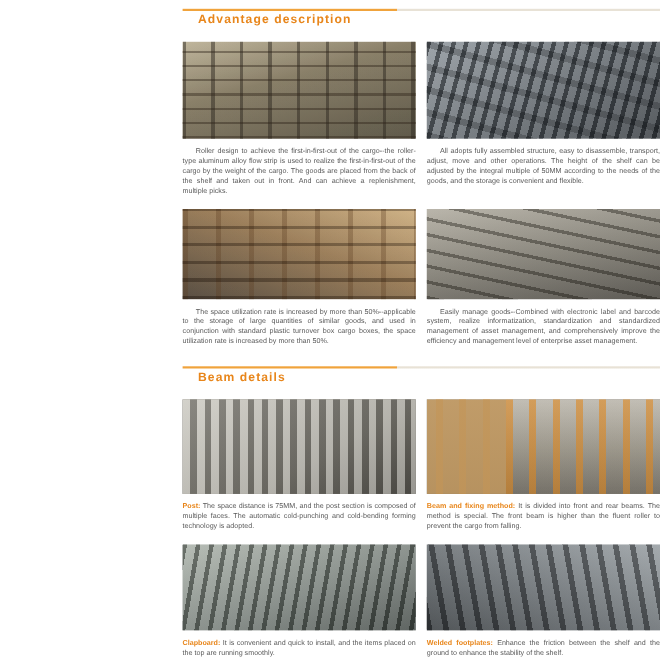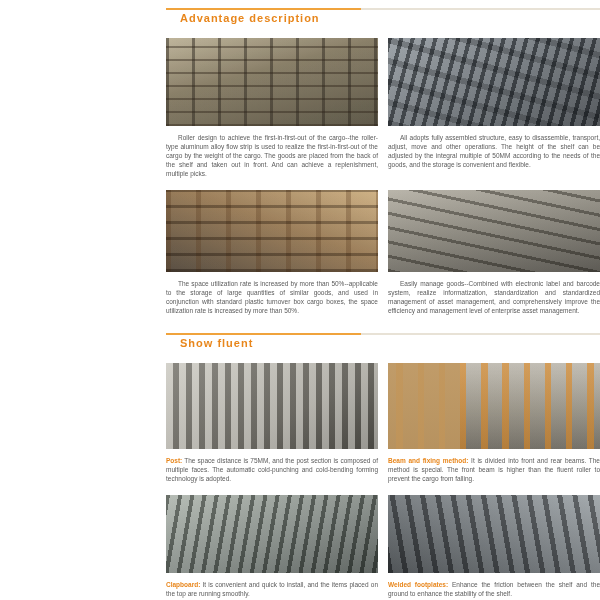--- a/index.html
+++ b/index.html
@@ -171,21 +171,21 @@
     <div class="col">
       <div class="photo ph4"></div>
       <div class="caption"><span class="indent"></span><span>Easily manage goods--Combined with electronic label and barcode system, realize informatization, standardization and standardized management of asset management, and comprehensively improve the efficiency and management level of enterprise asset management.</span></div>
     </div>
   </div>
 
   <div class="spacer-18"></div>
 
   <div class="section-head">
     <div class="bar"></div>
-    <div class="title">Show fluent</div>
+    <div class="title">Beam details</div>
   </div>
 
   <div class="spacer-8"></div>
 
   <div class="row">
     <div class="col">
       <div class="photo" style="height:86px">
         <div class="ph5" style="position:absolute;inset:0"></div>
       </div>
       <div class="caption"><span class="lead">Post:</span><span> The space distance is 75MM, and the post section is composed of multiple faces. The automatic cold-punching and cold-bending forming technology is adopted.</span></div>

